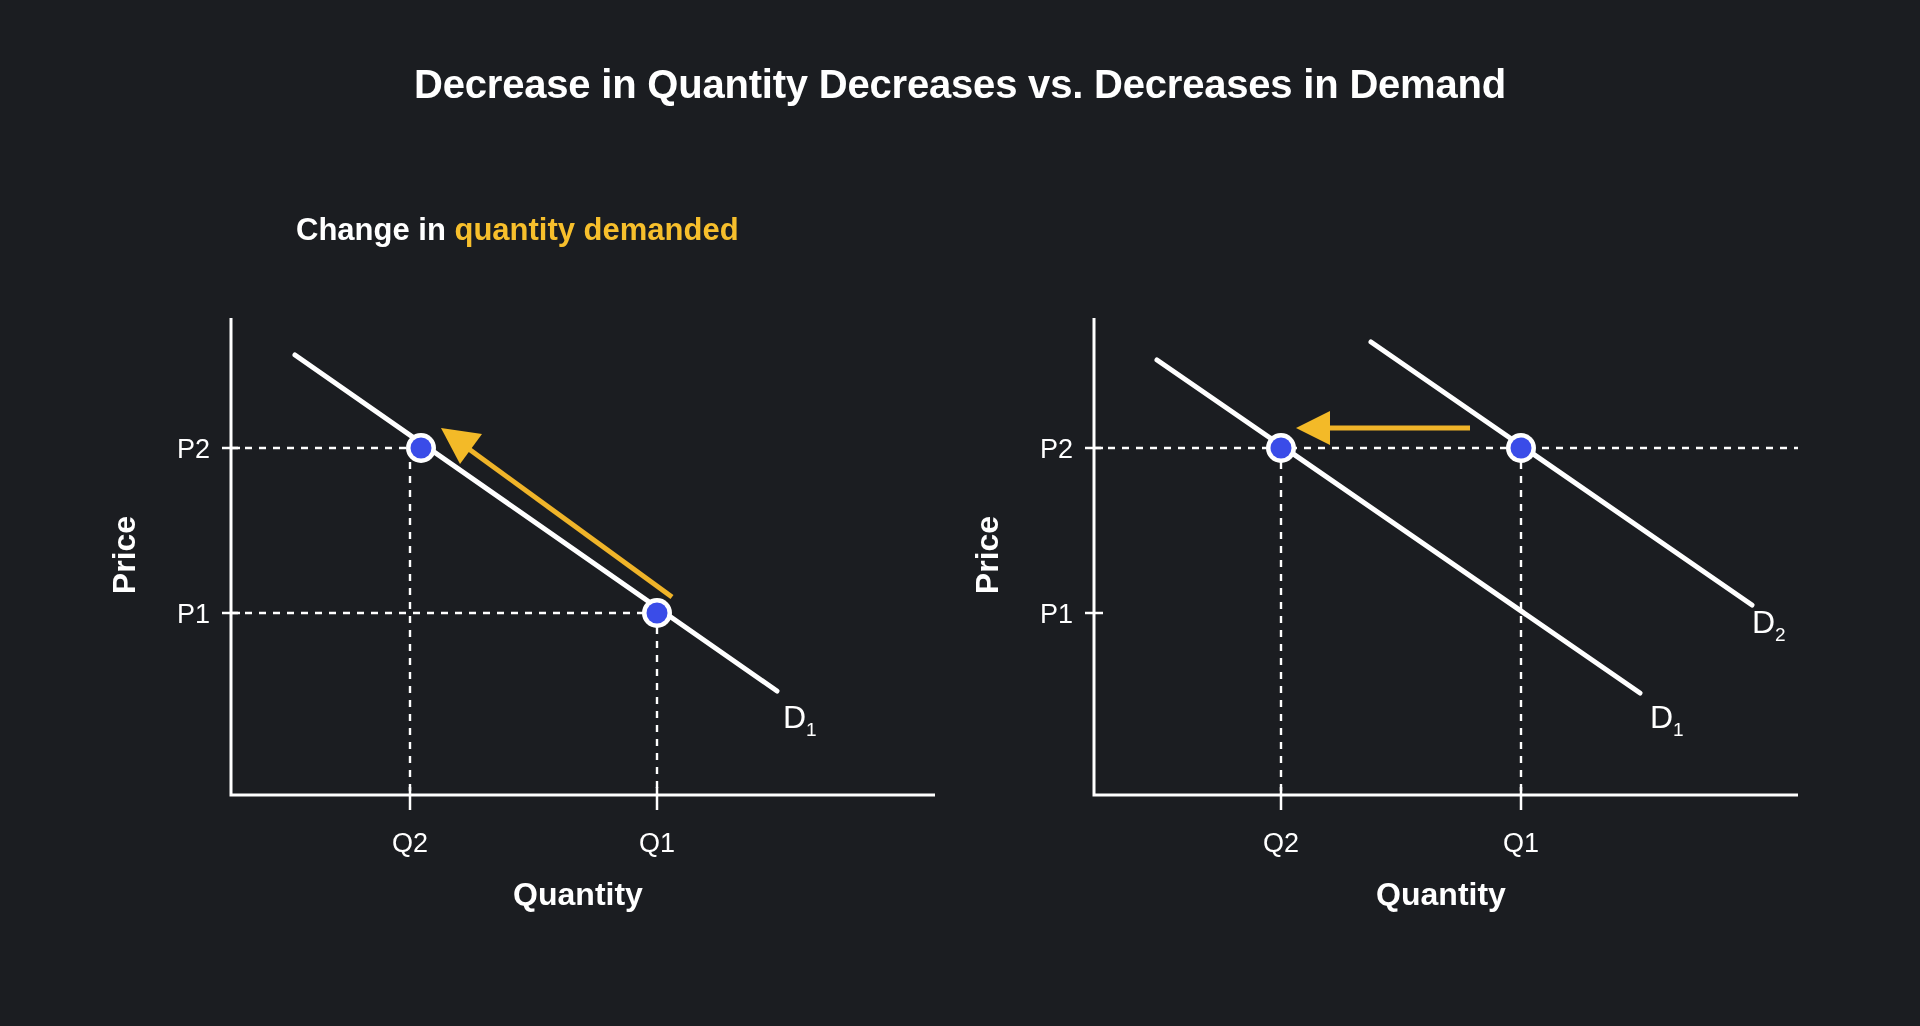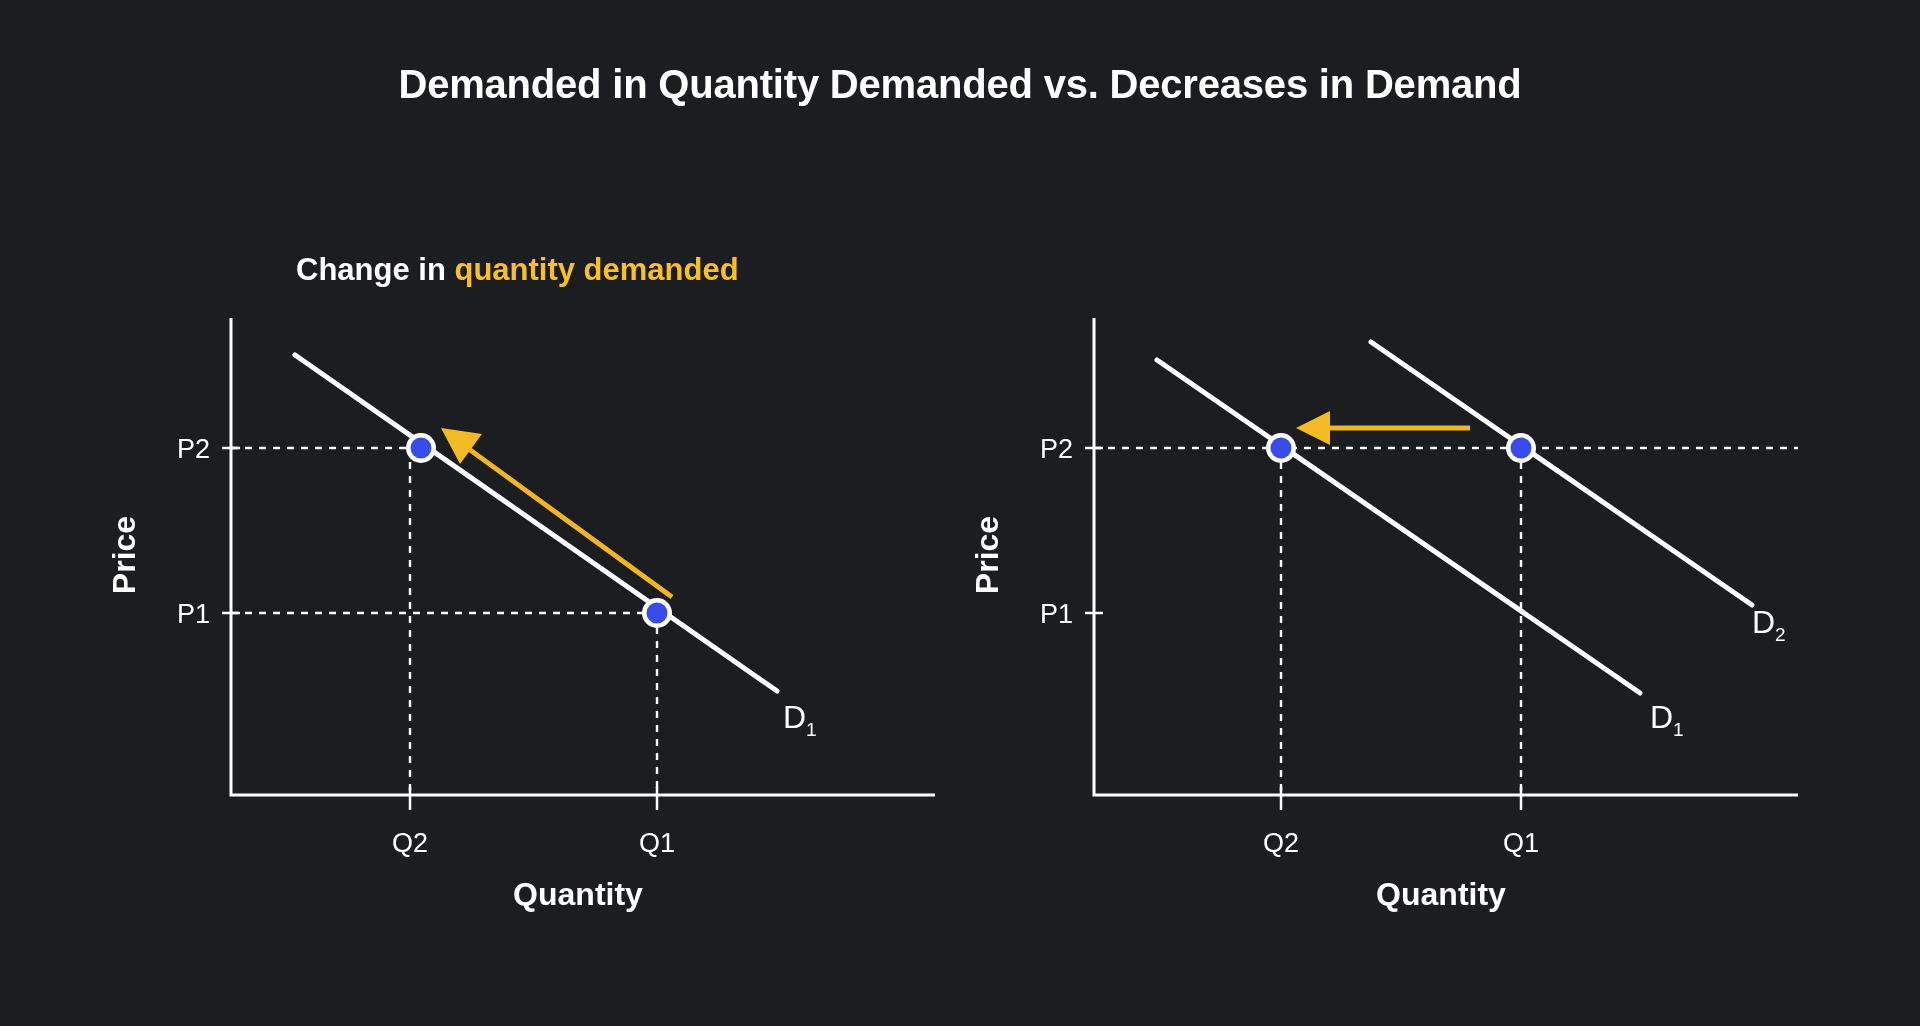--- a/index.html
+++ b/index.html
@@ -26,21 +26,20 @@
     font-weight: bold;
     letter-spacing: -0.2px;
   }
   .panel-title {
     position: absolute;
     top: 212px;
     font-size: 31px;
     font-weight: bold;
     color: #ffffff;
     white-space: nowrap;
-    margin-top: 40px;
   }
   .panel-title .accent {
     color: #f7bf2c;
   }
   #panel-title-left  { left: 296px; }
   #panel-title-right { left: 1273px; }
 
   .chart-svg {
     position: absolute;
     top: 0;
@@ -99,21 +98,21 @@
   }
   .curve-label-sub {
     font-size: 19px;
   }
 </style>
 </head>
 <body>
 
 <div id="root">
 
-  <div class="main-title">Demanded in Quantity Demanded vs. Decreases in Demand</div>
+  <div class="main-title">Decrease in Quantity Decreases vs. Decreases in Demand</div>
 
   <div class="panel-title" id="panel-title-left">
     <span>Change in </span><span class="accent">quantity demanded</span>
   </div>
 
 
   <svg class="chart-svg" width="1920" height="1026">
 
     <g>
 

